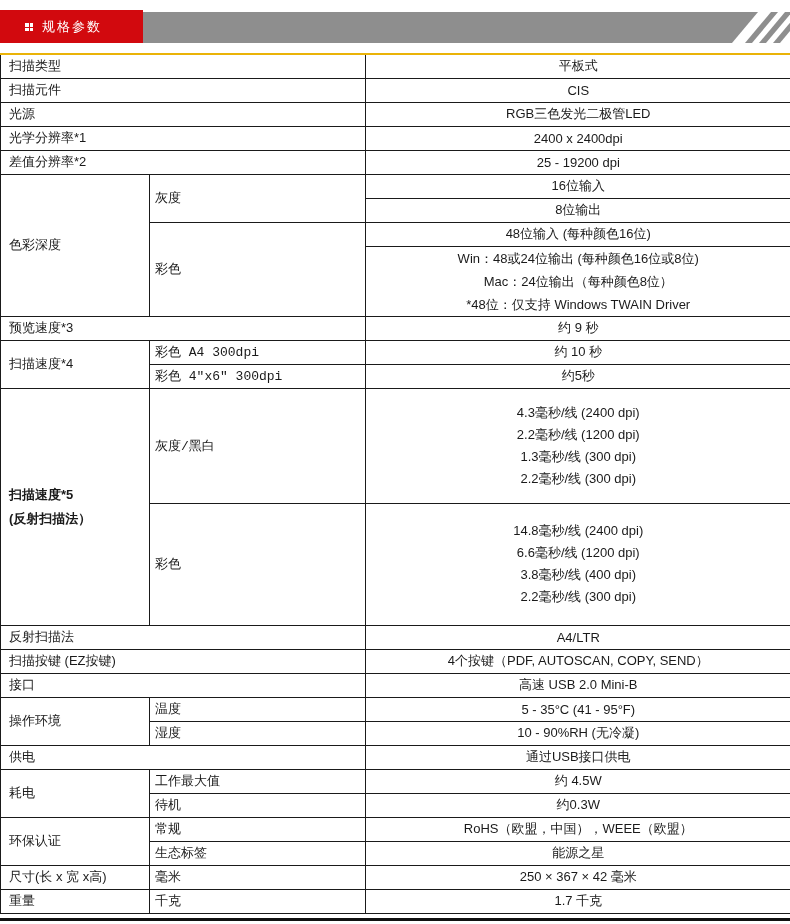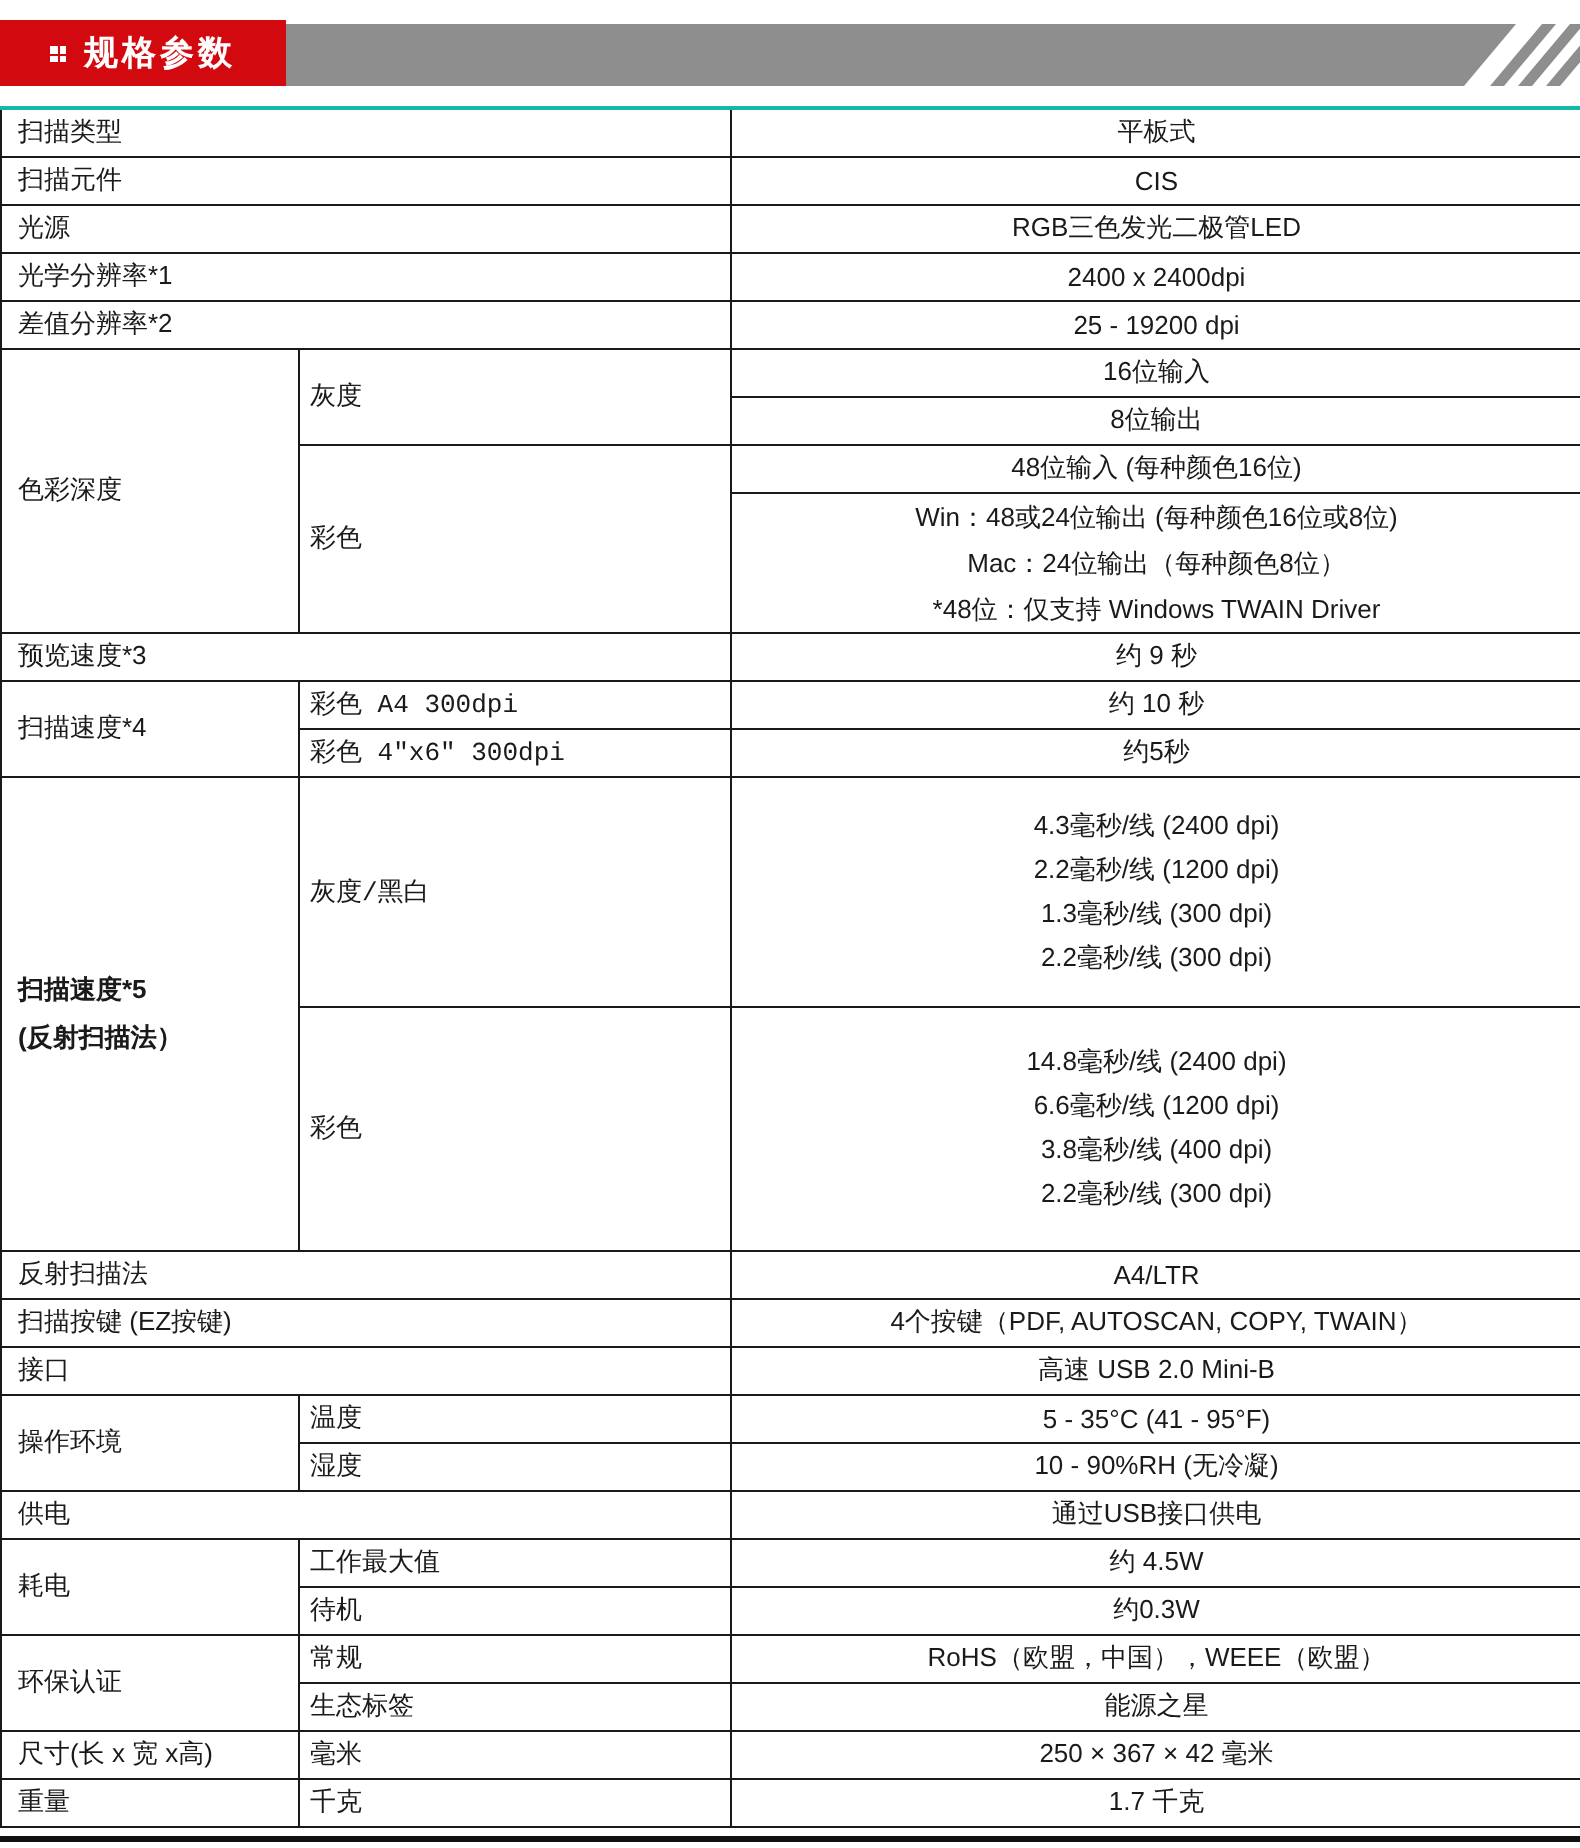--- a/index.html
+++ b/index.html
@@ -20,28 +20,28 @@
   .red-box{
     position:absolute;left:0;top:10px;width:143px;height:33px;background:#d2090e;
     display:flex;align-items:center;z-index:2;
   }
   .grid-icon{
     display:grid;grid-template-columns:4px 3px;grid-template-rows:4px 3px;
     gap:1px;margin-left:25px;
   }
   .grid-icon i{background:#fff;display:block;}
   .header-title{
-    color:#fff;font-weight:bold;font-size:17px;margin-left:9px;letter-spacing:2px;
+    color:#fff;font-weight:normal;font-size:13px;margin-left:9px;letter-spacing:2px;
     line-height:33px;white-space:nowrap;
   }
   
   table.spec{
     position:absolute;left:0;top:53px;width:790px;
     border-collapse:collapse;table-layout:fixed;
-    border-top:2px solid #14b8a6;
+    border-top:2px solid #eab308;
   }
   td{
     border:1px solid #1a1a1a;font-size:13px;padding:0;
     vertical-align:middle;overflow:hidden;white-space:nowrap;
   }
   td.val{border-right:none;}
   tr{height:24px;}
   tr.h70{height:70px;margin-top:20px;}
   tr.h115{height:115px;}
   tr.h122{height:122px;}
@@ -162,21 +162,21 @@
           <div>2.2毫秒/线 (300 dpi)</div>
         </td>
       </tr>
 
       <tr>
         <td colspan="2" class="lbl">反射扫描法</td>
         <td class="val">A4/LTR</td>
       </tr>
       <tr>
         <td colspan="2" class="lbl">扫描按键 (EZ按键)</td>
-        <td class="val">4个按键（PDF, AUTOSCAN, COPY, TWAIN）</td>
+        <td class="val">4个按键（PDF, AUTOSCAN, COPY, SEND）</td>
       </tr>
       <tr>
         <td colspan="2" class="lbl">接口</td>
         <td class="val">高速 USB 2.0 Mini-B</td>
       </tr>
 
       <tr>
         <td rowspan="2" class="lbl">操作环境</td>
         <td class="sub">温度</td>
         <td class="val">5 - 35°C (41 - 95°F)</td>

